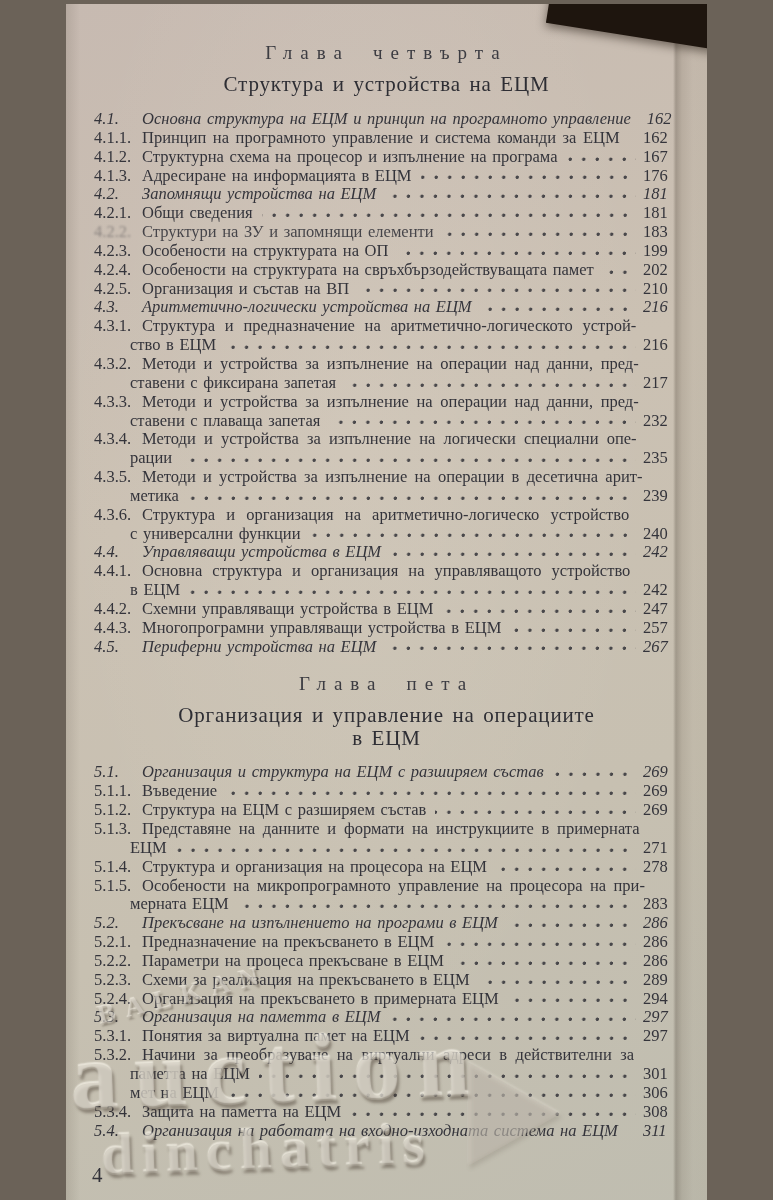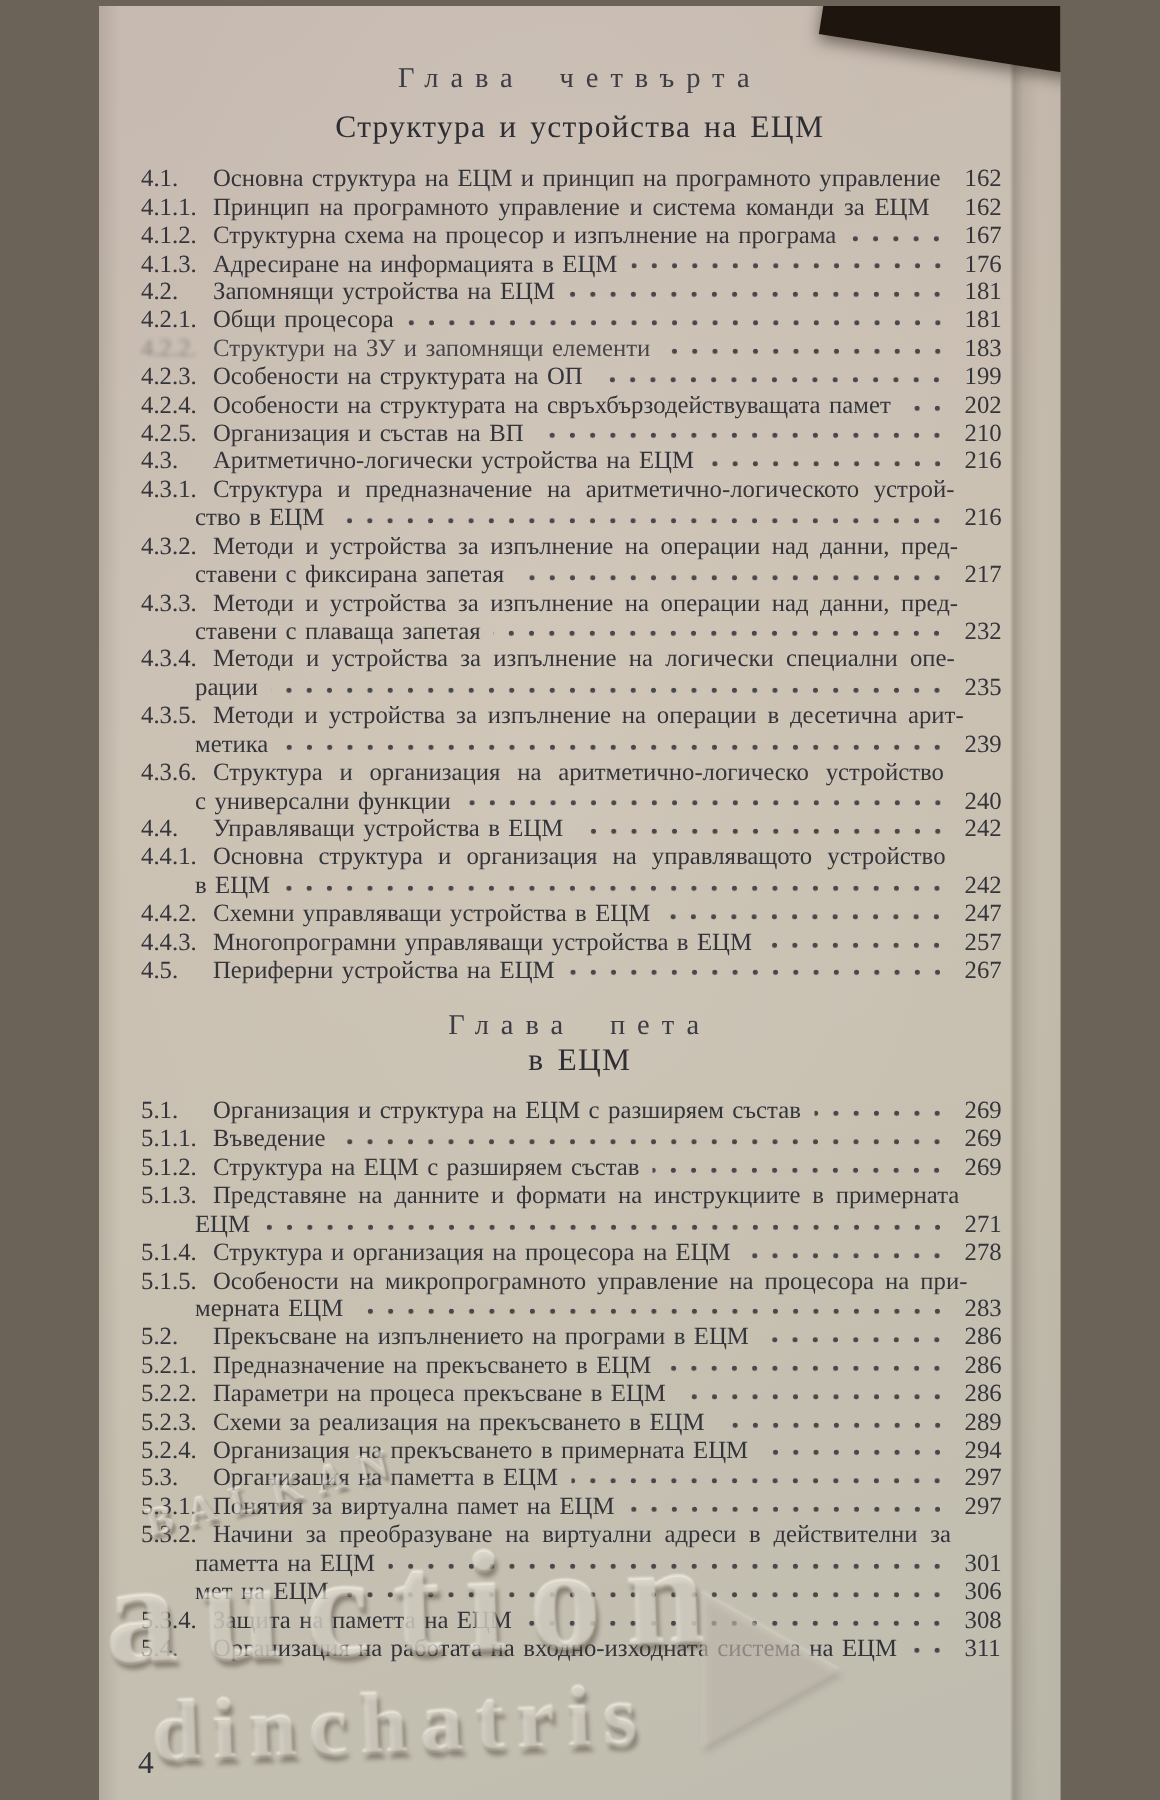--- a/index.html
+++ b/index.html
@@ -30,21 +30,21 @@
   .kicker5{margin-top:18px;}
   
   .toc{margin:13px 34px 0 28px;}
   .toc5{margin-top:12px;}
   .toc-row{display:flex;align-items:baseline;height:18.85px;white-space:nowrap;
     font-size:16.5px;color:#34343b;word-spacing:1.5px;}
   .toc-row .num{display:inline-block;min-width:48px;flex:0 0 auto;}
   .toc-row.cont .num{min-width:36px;}
   .toc-row .txt{flex:0 1 auto;}
   .toc-row.nodots .txt{flex:1 1 auto;text-align:justify;text-align-last:justify;}
-  .toc-row.italic{}
+  .toc-row.italic{font-style:italic;}
   .leader{flex:1 1 auto;height:12px;margin:0 7px 0 9px;align-self:flex-end;
     background-image:radial-gradient(circle at 2.2px 2.2px,rgba(50,50,56,0.85) 1.45px,rgba(0,0,0,0) 1.95px);
     background-size:13.5px 5px;background-repeat:repeat-x;background-position:right bottom 4px;}
   .leader.off{background:none;}
   .pg{flex:0 0 auto;min-width:30px;text-align:left;}
   .smudged .num{filter:blur(1.3px);opacity:0.4;}
   .smudged .txt{opacity:0.88;}
   
   .folio{position:absolute;left:26px;bottom:16px;font-size:21px;color:#33333a;}
   
@@ -102,21 +102,21 @@
           <span class="pg">176</span>
         </div>
         <div class="toc-row italic">
           <span class="num">4.2.</span>
           <span class="txt">Запомнящи устройства на ЕЦМ</span>
           <span class="leader"></span>
           <span class="pg">181</span>
         </div>
         <div class="toc-row">
           <span class="num">4.2.1.</span>
-          <span class="txt">Общи процесора</span>
+          <span class="txt">Общи сведения</span>
           <span class="leader"></span>
           <span class="pg">181</span>
         </div>
         <div class="toc-row smudged">
           <span class="num">4.2.2.</span>
           <span class="txt">Структури на ЗУ и запомнящи елементи</span>
           <span class="leader"></span>
           <span class="pg">183</span>
         </div>
         <div class="toc-row">
@@ -242,20 +242,21 @@
           <span class="num">4.5.</span>
           <span class="txt">Периферни устройства на ЕЦМ</span>
           <span class="leader"></span>
           <span class="pg">267</span>
         </div>
       </div>
   </div>
 
   <div>
     <div class="kicker kicker5">Глава пета</div>
+    <div class="chap-title">Организация и управление на операциите</div>
     <div class="chap-title" style="margin-top:0;">в ЕЦМ</div>
     <div class="toc toc5" id="toc5">
         <div class="toc-row italic">
           <span class="num">5.1.</span>
           <span class="txt">Организация и структура на ЕЦМ с разширяем състав</span>
           <span class="leader"></span>
           <span class="pg">269</span>
         </div>
         <div class="toc-row">
           <span class="num">5.1.1.</span>

